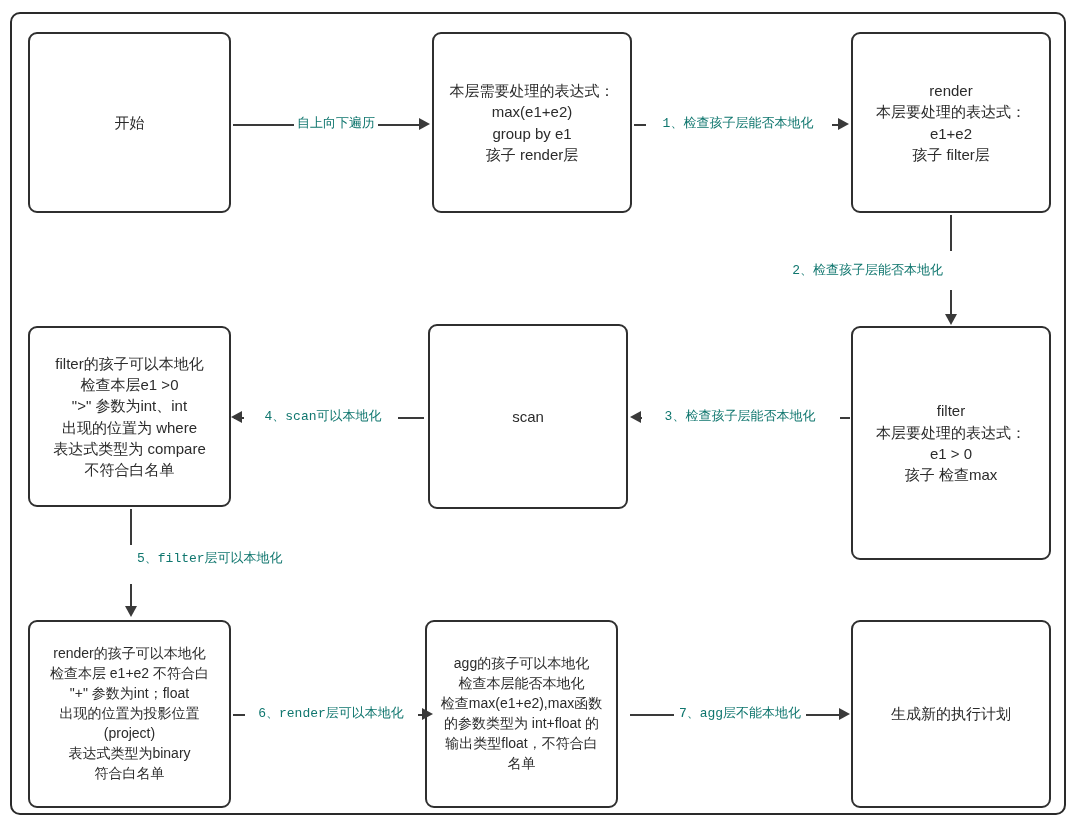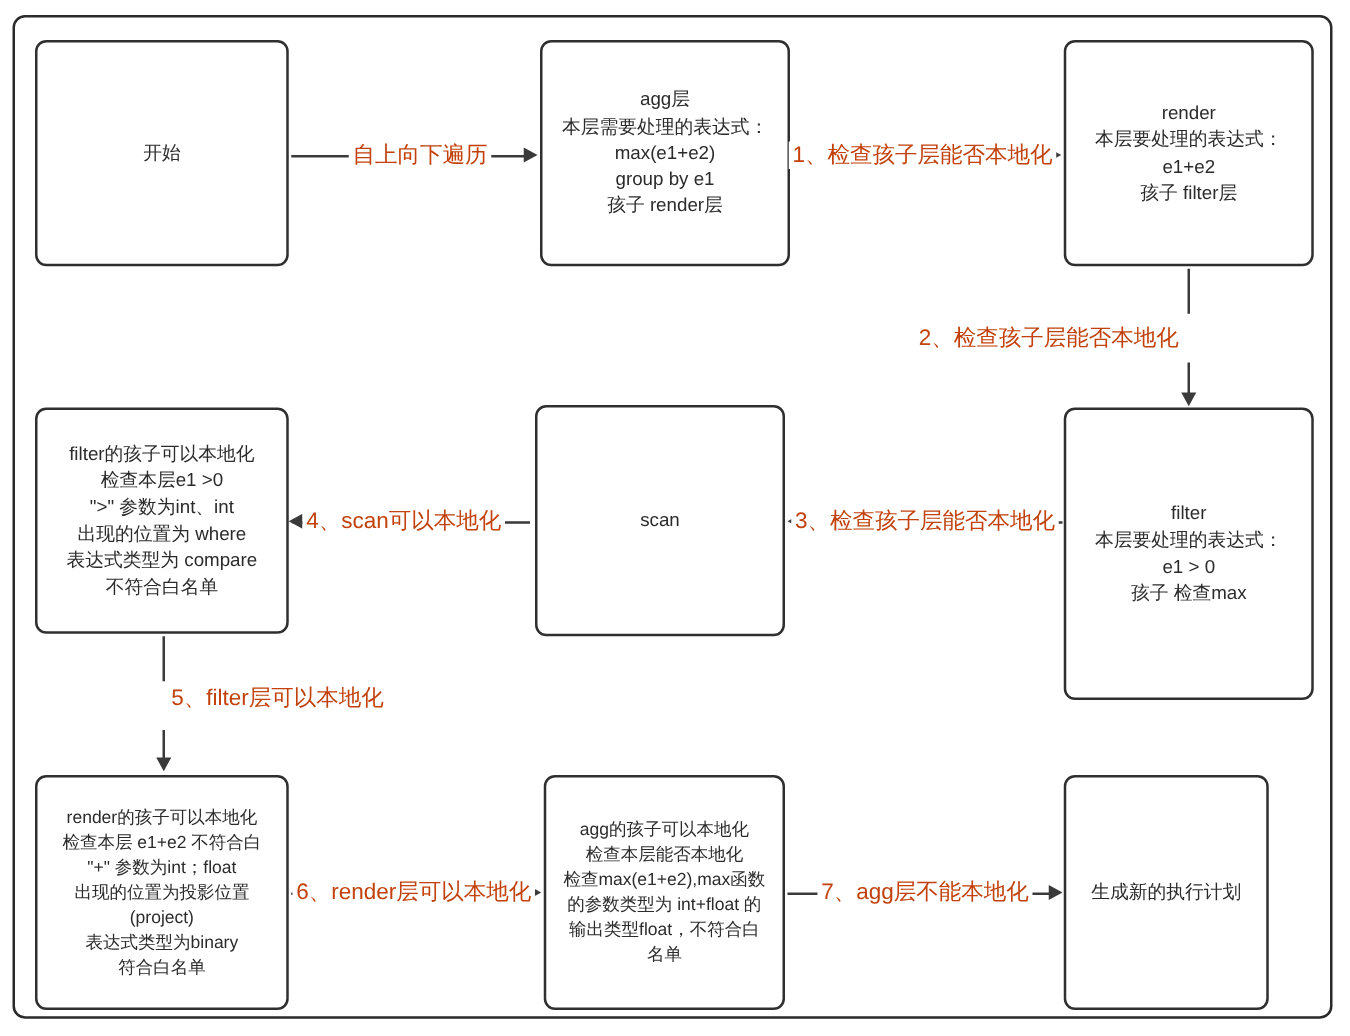--- a/index.html
+++ b/index.html
@@ -77,26 +77,27 @@
     border-bottom: 6px solid transparent;
     border-right: 11px solid #3a3a3a;
   }
   .arrow-down {
     border-left: 6px solid transparent;
     border-right: 6px solid transparent;
     border-top: 11px solid #3a3a3a;
   }
   .edge-label {
     position: absolute;
-    font-size: 18px;
-    color: #c2410c;
+    font-size: 13px;
+    color: #0f766e;
     background: #ffffff;
     white-space: nowrap;
     padding: 0 3px;
     line-height: 1.2;
+    font-family: Liberation Mono, monospace;
   }
   .edge-label.center {
     transform: translate(-50%, -50%);
   }
   .edge-label.vleft {
     transform: translate(-100%, -50%);
   }
   .edge-label.vright {
     transform: translate(0, -50%);
   }
@@ -109,21 +110,20 @@
   <div class="outer-frame"></div>
 
   <div class="node" style="left:28px; top:32px; width:203px; height:181px;">
     <div class="lines">
       <div>开始</div>
     </div>
   </div>
 
   <div class="node" style="left:432px; top:32px; width:200px; height:181px;">
     <div class="lines">
-      <div>agg层</div>
       <div>本层需要处理的表达式：</div>
       <div>max(e1+e2)</div>
       <div>group by e1</div>
       <div>孩子 render层</div>
     </div>
   </div>
 
   <div class="node" style="left:851px; top:32px; width:200px; height:181px;">
     <div class="lines">
       <div>render</div>
@@ -164,32 +164,32 @@
       <div>render的孩子可以本地化</div>
       <div>检查本层 e1+e2 不符合白</div>
       <div>"+" 参数为int；float</div>
       <div>出现的位置为投影位置</div>
       <div>(project)</div>
       <div>表达式类型为binary</div>
       <div>符合白名单</div>
     </div>
   </div>
 
-  <div class="node" style="left:435px; top:620px; width:193px; height:188px; font-size:14px;">
+  <div class="node" style="left:425px; top:620px; width:193px; height:188px; font-size:14px;">
     <div class="lines">
       <div>agg的孩子可以本地化</div>
       <div>检查本层能否本地化</div>
       <div>检查max(e1+e2),max函数</div>
       <div>的参数类型为 int+float 的</div>
       <div>输出类型float，不符合白</div>
       <div>名单</div>
     </div>
   </div>
 
-  <div class="node" style="left:851px; top:620px; width:164px; height:188px;">
+  <div class="node" style="left:851px; top:620px; width:200px; height:188px;">
     <div class="lines">
       <div>生成新的执行计划</div>
     </div>
   </div>
 
   <div class="edge">
     <div class="h-line" style="left:233px; top:124px; width:64px;"></div>
     <div class="h-line" style="left:374px; top:124px; width:46px;"></div>
     <div class="arrow-right" style="left:419px; top:118px;"></div>
     <div class="edge-label center" style="left:336px; top:124px;">自上向下遍历</div>

